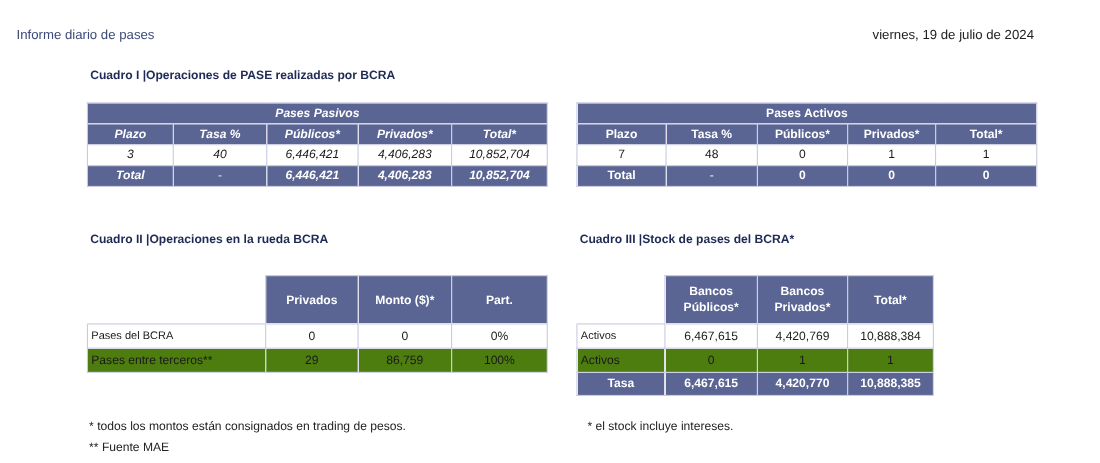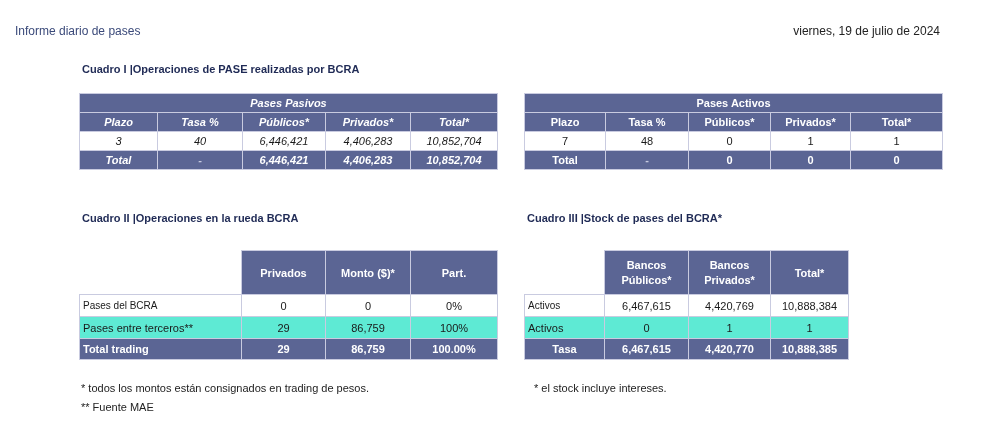--- a/index.html
+++ b/index.html
@@ -6,21 +6,21 @@
   body { width:1000px; height:421px; position:relative; overflow:hidden;
          font-family:"Liberation Sans", "DejaVu Sans", sans-serif; color:#1a1a1a; }
   .abs { position:absolute; }
   .hdr-title { left:15px; top:24px; font-size:12px; color:#3b4a7a; }
   .hdr-date { right:60px; top:24px; font-size:12px; color:#222; }
   .sec-title { font-size:11px; font-weight:bold; color:#1f2a55; }
   table.t { position:absolute; border-collapse:collapse; table-layout:fixed; font-size:11px; }
   table.t td { border:1px solid #c9cbe0; text-align:center; padding:0; height:18px; line-height:18px; overflow:hidden; white-space:nowrap; }
   .dk td, td.dk { background:#5b6594; color:#ffffff; font-weight:bold; }
   .wh td { background:#ffffff; color:#1a1a1a; }
-  .lt td { background:#5eead4; color:#1a1a1a; }
+  .lt td { background:#4d7c0f; color:#1a1a1a; }
   td.lbl { text-align:left !important; padding-left:3px !important; }
   td.blank { background:#ffffff !important; border:none !important; border-bottom:1px solid #c9cbe0 !important; }
   .foot { font-size:11px; color:#222; }
 </style>
 </head>
 <body>
 
 <div class="abs hdr-title">Informe diario de pases</div>
 <div class="abs hdr-date">viernes, 19 de julio de 2024</div>
 
@@ -119,26 +119,20 @@
     <td>0</td>
     <td>0</td>
     <td>0%</td>
   </tr>
   <tr class="lt">
     <td class="lbl" style="height:21px;">Pases entre terceros**</td>
     <td>29</td>
     <td>86,759</td>
     <td>100%</td>
   </tr>
-  <tr class="dk">
-    <td class="lbl" style="height:20px;">Total trading</td>
-    <td>29</td>
-    <td>86,759</td>
-    <td>100.00%</td>
-  </tr>
 </tbody>
   </table>
 
 <div class="abs sec-title" style="left:527px; top:212px;">Cuadro III |Stock de pases del BCRA*</div>
 
 <table class="t" style="left:524px; top:250px; width:324px;">
   <colgroup>
       <col style="width:80px">
       <col style="width:84px">
       <col style="width:82px">

